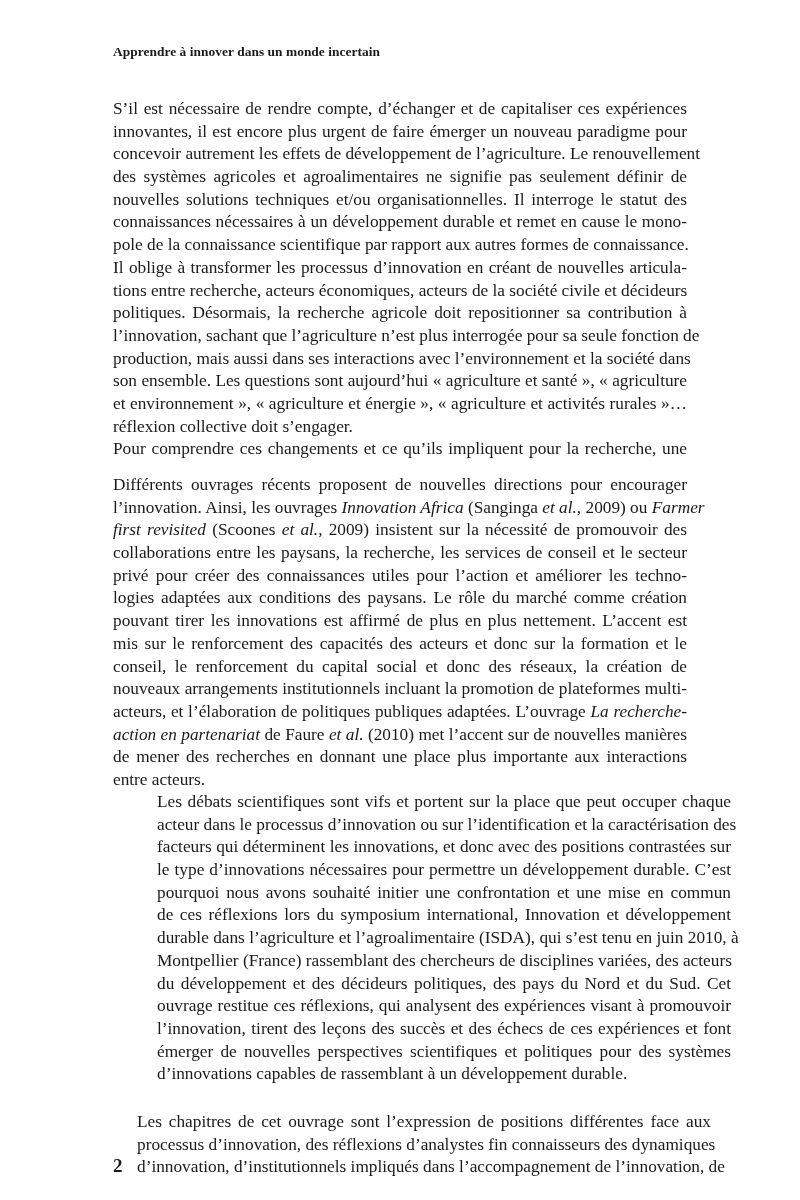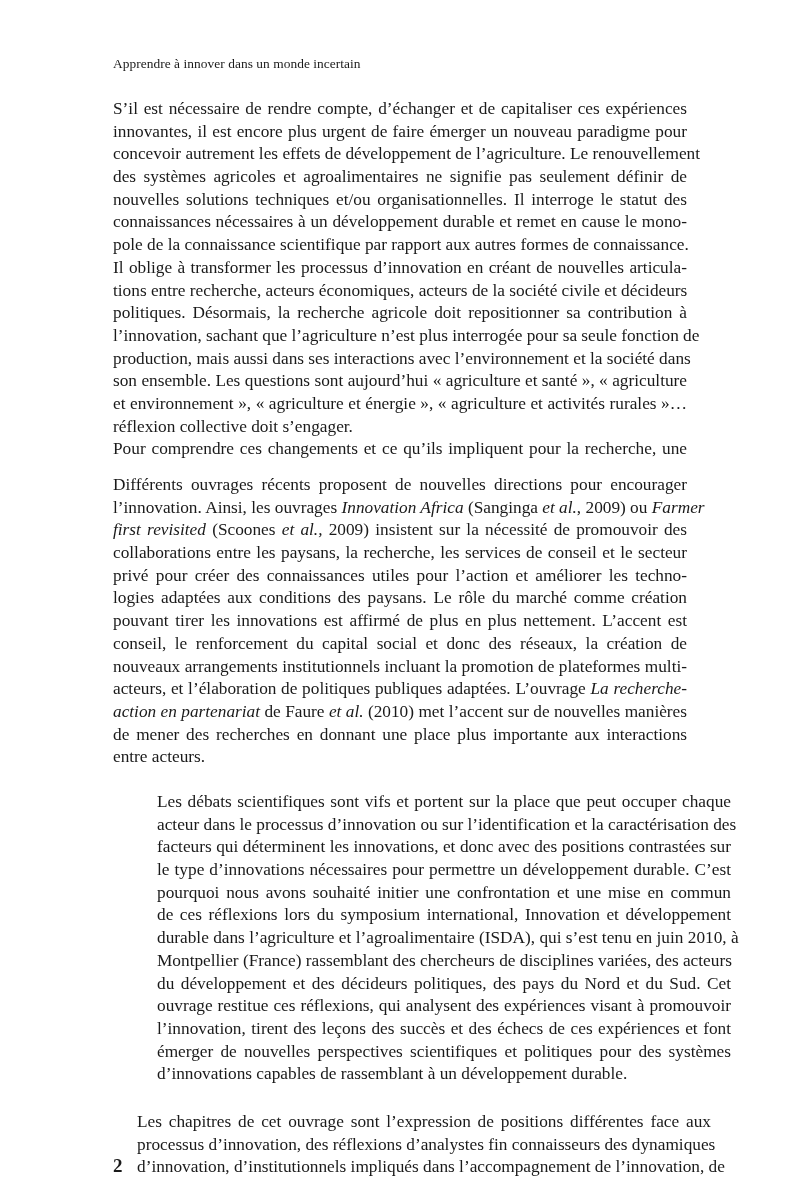--- a/index.html
+++ b/index.html
@@ -11,23 +11,23 @@
       width: 800px;
       height: 1200px;
       position: relative;
       overflow: hidden;
       color: #1a1a1a;
       font-family: "Liberation Serif", "DejaVu Serif", serif;
     }
     .running-head {
       position: absolute;
       left: 113px;
-      top: 56px;
+      top: 44px;
       font-size: 13.4px;
-      font-weight: normal;
+      font-weight: bold;
       letter-spacing: 0.05px;
     }
     .text-block {
       position: absolute;
       left: 113px;
       width: 574px;
       font-size: 17.3px;
       line-height: 22.7px;
     }
     .line {
@@ -75,20 +75,21 @@
       <span class="line">Pour comprendre ces changements et ce qu’ils impliquent pour la recherche, une</span>
     </div>
   <div class="para" style="top:376px;">
       <span class="line">Différents ouvrages récents proposent de nouvelles directions pour encourager</span>
       <span class="line">l’innovation. Ainsi, les ouvrages <i>Innovation Africa</i> (Sanginga <i>et al.</i>, 2009) ou <i>Farmer</i></span>
       <span class="line"><i>first revisited</i> (Scoones <i>et al.,</i> 2009) insistent sur la nécessité de promouvoir des</span>
       <span class="line">collaborations entre les paysans, la recherche, les services de conseil et le secteur</span>
       <span class="line">privé pour créer des connaissances utiles pour l’action et améliorer les techno-</span>
       <span class="line">logies adaptées aux conditions des paysans. Le rôle du marché comme création</span>
       <span class="line">pouvant tirer les innovations est affirmé de plus en plus nettement. L’accent est</span>
+      <span class="line">mis sur le renforcement des capacités des acteurs et donc sur la formation et le</span>
       <span class="line">conseil, le renforcement du capital social et donc des réseaux, la création de</span>
       <span class="line">nouveaux arrangements institutionnels incluant la promotion de plateformes multi-</span>
       <span class="line">acteurs, et l’élaboration de politiques publiques adaptées. L’ouvrage <i>La recherche-</i></span>
       <span class="line"><i>action en partenariat</i> de Faure <i>et al.</i> (2010) met l’accent sur de nouvelles manières</span>
       <span class="line">de mener des recherches en donnant une place plus importante aux interactions</span>
       <span class="line last">entre acteurs.</span>
     </div>
   <div class="para" style="top:693px;margin-left:44px;">
       <span class="line">Les débats scientifiques sont vifs et portent sur la place que peut occuper chaque</span>
       <span class="line">acteur dans le processus d’innovation ou sur l’identification et la caractérisation des</span>

